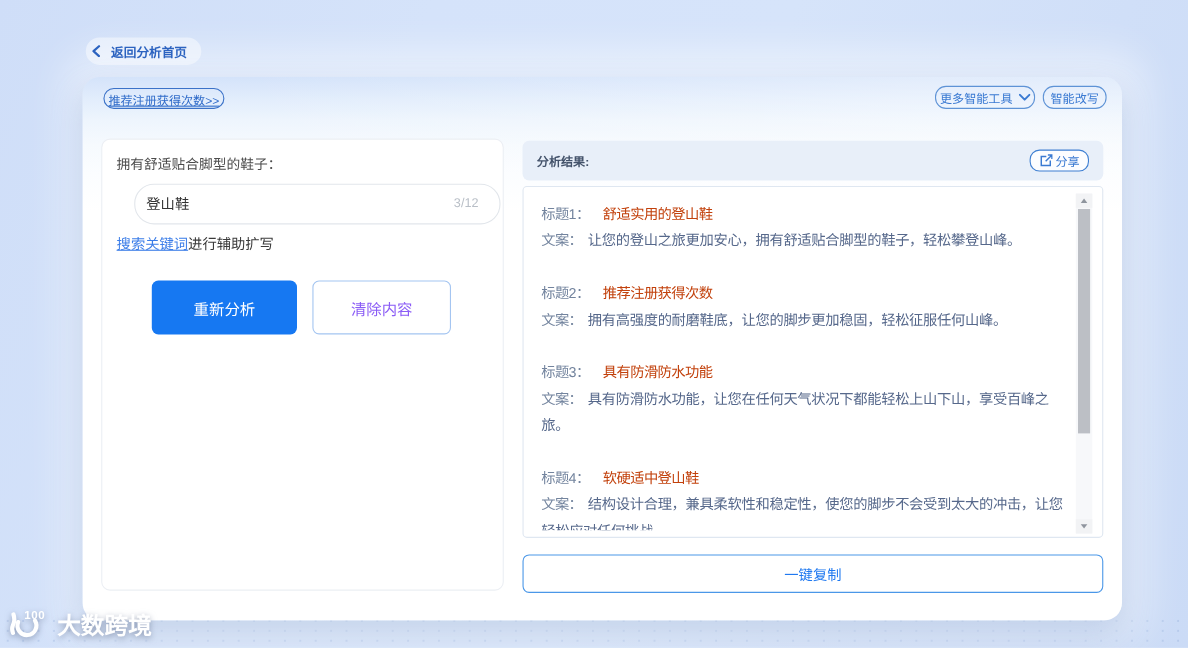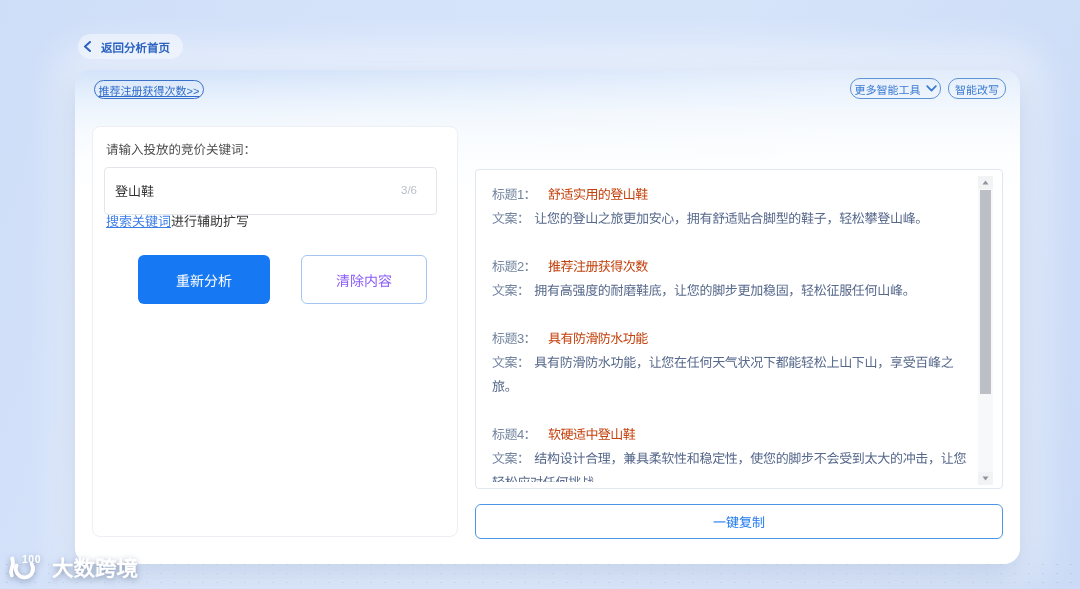--- a/index.html
+++ b/index.html
@@ -44,29 +44,29 @@
     display:flex; align-items:center; justify-content:center;
     color:#3a7ad2; font-size:11px;
   }
   .tr-btn svg { margin-left:5px; }
   .left-panel {
     position:absolute; left:17px; top:56px; width:366px; height:411px;
     background:#fff; border:1px solid #eceff4; border-radius:8px;
   }
   .lp-label { position:absolute; left:13px; top:12px; font-size:12.5px; color:#4c4c4c; }
   .lp-input {
-    position:absolute; left:11px; top:40px; width:333px; height:48px;
-    border:1px solid #e2e6eb; border-radius:4px; background:#fff;
+    position:absolute; left:29px; top:40px; width:333px; height:37px;
+    border:1px solid #e2e6eb; border-radius:18px; background:#fff;
     display:flex; align-items:center; justify-content:space-between; padding:0 19px 0 10px;
   }
   .lp-input .kw { font-size:13px; color:#333; position:relative; top:-1px; }
   .lp-input .cnt { font-size:11.5px; color:#b9bfc7; position:relative; top:-1px; }
   .lp-hint { position:absolute; left:13px; top:84px; font-size:13px; color:#3a3a3a; }
   .lp-hint a { color:#3b7de8; text-decoration:underline; }
-  .lp-btnrow { position:absolute; left:45px; top:128px; display:flex; gap:31px; }
+  .lp-btnrow { position:absolute; left:45px; top:128px; display:flex; gap:14px; }
   .btn-primary {
     width:132px; height:49px; background:#1678f2; border:none; border-radius:6px;
     color:#fff; font-size:14px; display:flex; align-items:center; justify-content:center;
   }
   .btn-ghost {
     width:126px; height:49px; background:#fff; border:1px solid #a4c5f1; border-radius:6px;
     color:#8b5cf6; font-size:14px; display:flex; align-items:center; justify-content:center;
   }
   .res-head {
     position:absolute; left:400px; top:58px; width:528px; height:36px;
@@ -113,29 +113,39 @@
   </div>
   <div class="card">
     <div class="promo">推荐注册获得次数&gt;&gt;</div>
     <div class="tr-btn" style="left:775px; width:91px;">更多智能工具
       <svg width="11" height="7" viewBox="0 0 11 7">
         <path d="M1.2 1.2 L5.5 5.6 L9.8 1.2" fill="none" stroke="#3a7ad2" stroke-width="1.8" stroke-linecap="round" stroke-linejoin="round"></path>
       </svg>
     </div>
     <div class="tr-btn" style="left:873px; width:58px;">智能改写</div>
     <div class="left-panel">
-      <div class="lp-label">请输入投放的竞价关键词：</div>
+      <div class="lp-label">拥有舒适贴合脚型的鞋子：</div>
       <div class="lp-input">
         <span class="kw">登山鞋</span>
-        <span class="cnt">3/6</span>
+        <span class="cnt">3/12</span>
       </div>
       <div class="lp-hint"><a>搜索关键词</a>进行辅助扩写</div>
       <div class="lp-btnrow">
         <div class="btn-primary">重新分析</div>
         <div class="btn-ghost">清除内容</div>
+      </div>
+    </div>
+    <div class="res-head">
+      <span class="t">分析结果:</span>
+      <div class="share">
+        <svg width="12" height="12" viewBox="0 0 12 12">
+          <path d="M6.2 2.2 H1.6 V10.4 H9.8 V6" fill="none" stroke="#3a7ad2" stroke-width="1.3"></path>
+          <path d="M5.6 6.6 L10.9 1.3 M7.6 0.9 H11.3 V4.6" fill="none" stroke="#3a7ad2" stroke-width="1.3"></path>
+        </svg>
+        分享
       </div>
     </div>
     <div class="res-box">
       <div class="res-clip">
         <div class="res-text">
           <div><span class="lbl">标题1：</span><span class="tt">舒适实用的登山鞋</span></div>
           <div><span class="lbl">文案：</span><span class="tx">让您的登山之旅更加安心，拥有舒适贴合脚型的鞋子，轻松攀登山峰。</span></div>
           <div>&nbsp;</div>
           <div><span class="lbl">标题2：</span><span class="tt">推荐注册获得次数</span></div>
           <div><span class="lbl">文案：</span><span class="tx">拥有高强度的耐磨鞋底，让您的脚步更加稳固，轻松征服任何山峰。</span></div>

